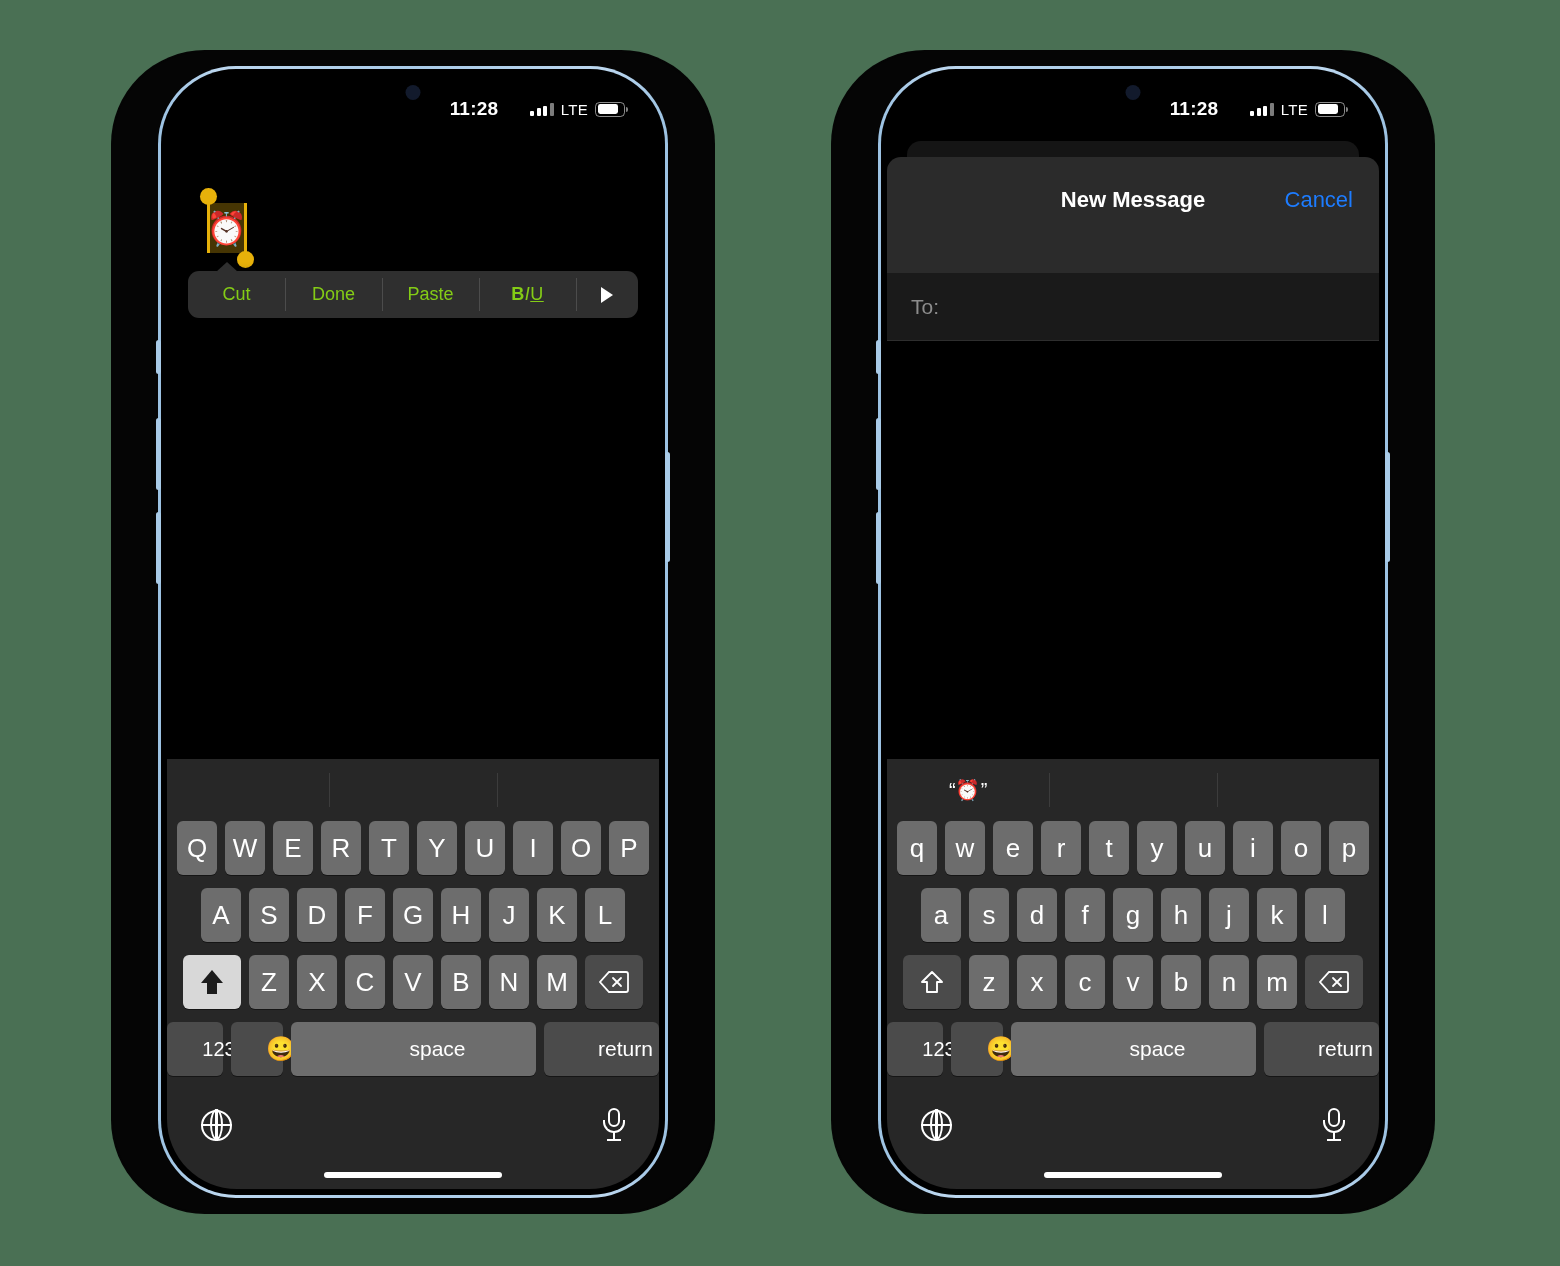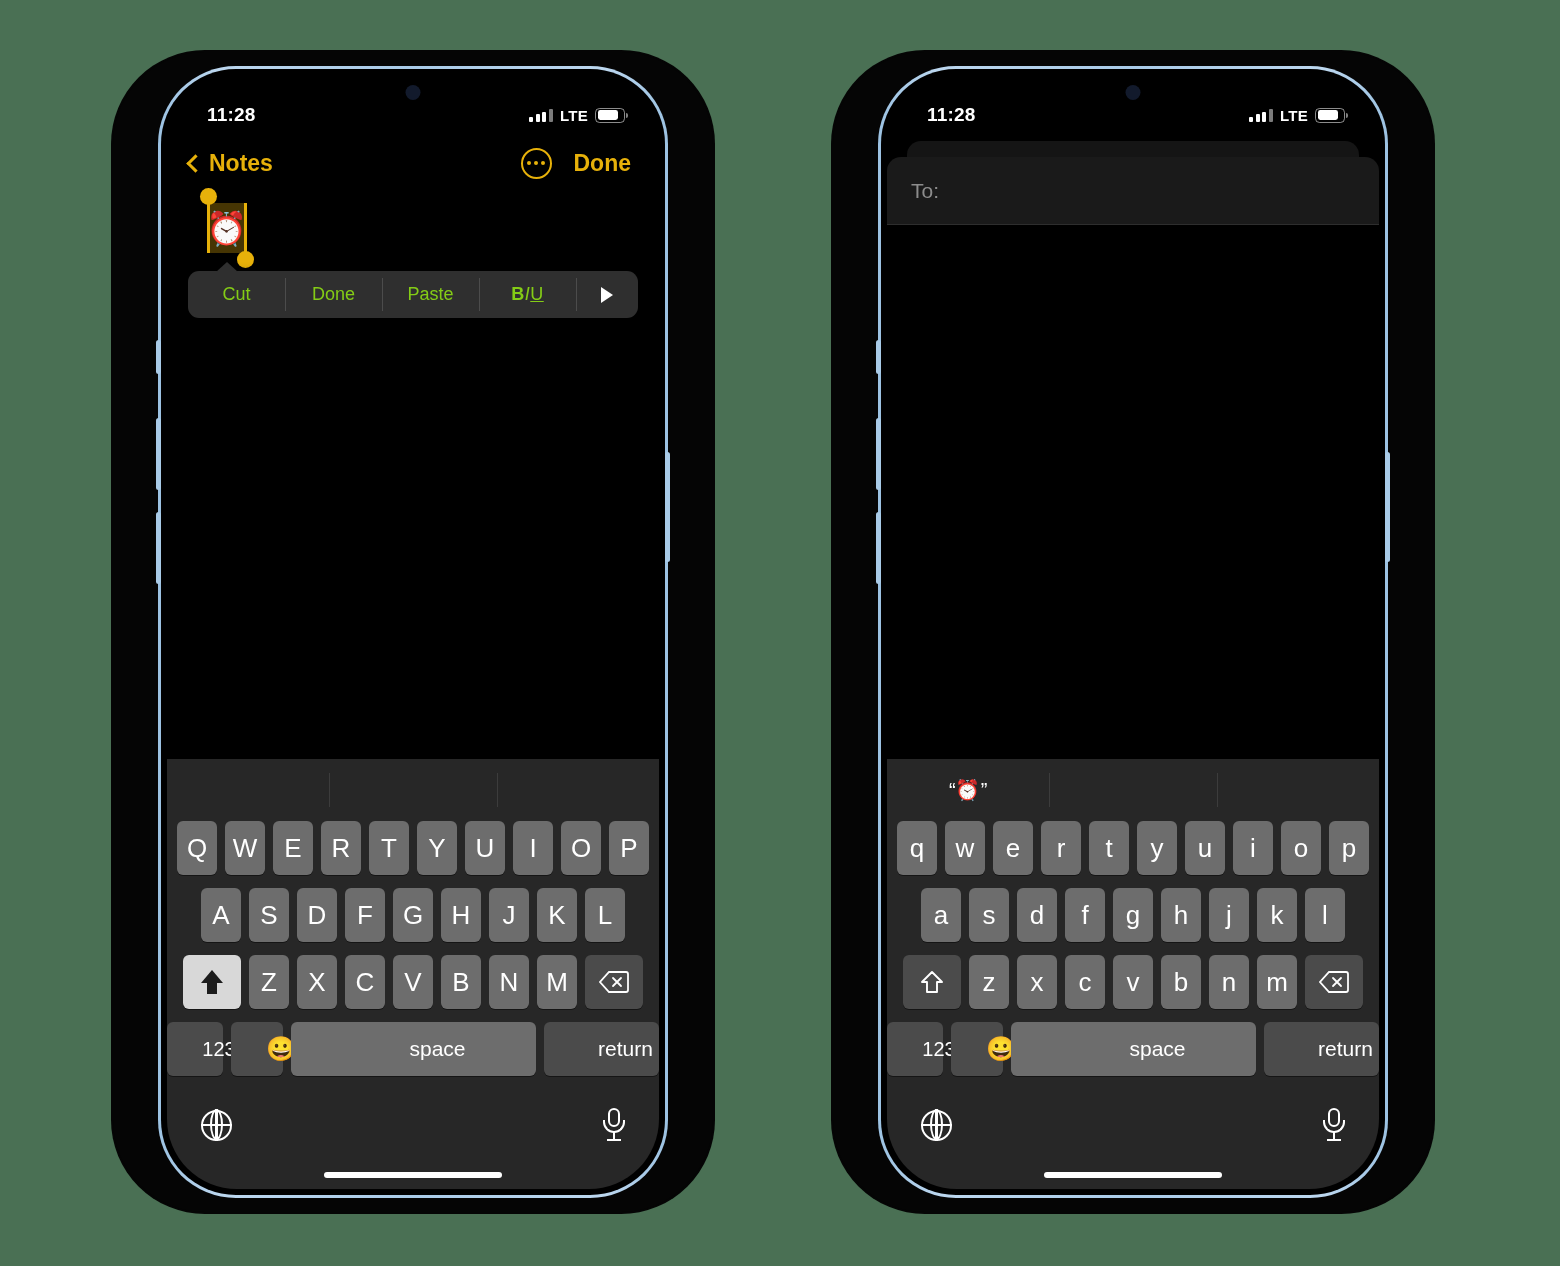--- a/index.html
+++ b/index.html
@@ -57,34 +57,34 @@
     background: #000; border-radius: 0 0 22px 22px; z-index: 40;
   }
   .notch-cam {
     position: absolute; left: 50%; transform: translateX(-50%);
     top: 10px; width: 15px; height: 15px; border-radius: 50%;
     background: #121a2c; z-index: 41;
   }
 
   
   .statusbar {
-    position: absolute; top: 6px; left: 0; right: 0; height: 54px;
-    display: flex; align-items: center; justify-content: space-between;
-    padding: 14px 34px 0 40px; z-index: 45; color: #fff;
+    position: absolute; top: 0; left: 0; right: 0; height: 54px;
+    display: flex; align-items: center; justify-content: flex-end;
+    padding: 14px 34px 0 40px; z-index: 45; color: #fff; gap: 32px;
   }
   .st-time { font-size: 19px; font-weight: bold; letter-spacing: .2px; }
   .st-right { display: flex; align-items: center; gap: 7px; }
   .bars { display: flex; align-items: flex-end; gap: 2.5px; height: 13px; }
   .bars i { width: 4px; background: #fff; border-radius: 1px; display: block; }
   .bars i:nth-child(1){ height: 5px; }
   .bars i:nth-child(2){ height: 7.5px; }
   .bars i:nth-child(3){ height: 10px; }
   .bars i:nth-child(4){ height: 13px; }
   .bars i.dim { background: #7c7c7c; }
-  .lte { font-size: 15px; font-weight: bold; letter-spacing: .3px; }
+  .lte { font-size: 15px; font-weight: normal; letter-spacing: .3px; }
   .batt {
     width: 30px; height: 15px; border: 1.6px solid rgba(255,255,255,.55);
     border-radius: 4.5px; padding: 1.7px; position: relative;
   }
   .batt::after {
     content:''; position: absolute; right: -4px; top: 4.4px;
     width: 2.2px; height: 5.4px; background: rgba(255,255,255,.5); border-radius: 0 2px 2px 0;
   }
   .batt b { display:block; height:100%; width: 82%; background:#fff; border-radius: 2.4px; }
 
@@ -328,34 +328,20 @@
                 <i></i>
                 <i class="dim"></i>
             </div>
             <div class="lte">LTE</div>
             <div class="batt">
                 <b></b>
               </div>
           </div>
         </div>
 
-        <div class="notes-nav">
-          <div class="nav-back">
-            <span class="chev-left"></span>
-            <span>Notes</span>
-          </div>
-          <div class="nav-right">
-            <div class="ellipsis-circle">
-              <i></i>
-                <i></i>
-                <i></i>
-            </div>
-            <div class="nav-done">Done</div>
-          </div>
-        </div>
 
 
         <div class="note-body">
           <div class="sel-box">
             <div class="sel-hl">⏰</div>
             <span class="handle-bar h-left-bar"></span>
             <span class="handle-dot h-left-dot"></span>
             <span class="handle-bar h-right-bar"></span>
             <span class="handle-dot h-right-dot"></span>
           </div>
@@ -487,20 +473,24 @@
                 <i class="dim"></i>
             </div>
             <div class="lte">LTE</div>
             <div class="batt">
                 <b></b>
               </div>
           </div>
         </div>
 
         <div class="msg-sheet">
+          <div class="sheet-nav">
+            <div class="sheet-title">New Message</div>
+            <div class="sheet-cancel">Cancel</div>
+          </div>
           <div class="to-row">
             <span class="to-label">To:</span>
           </div>
           <div class="msg-list"></div>
         </div>
 
         <div class="compose">
           <div class="ic-camera">
             <span class="cam-shape">
                 <span class="cam-dot"></span>

